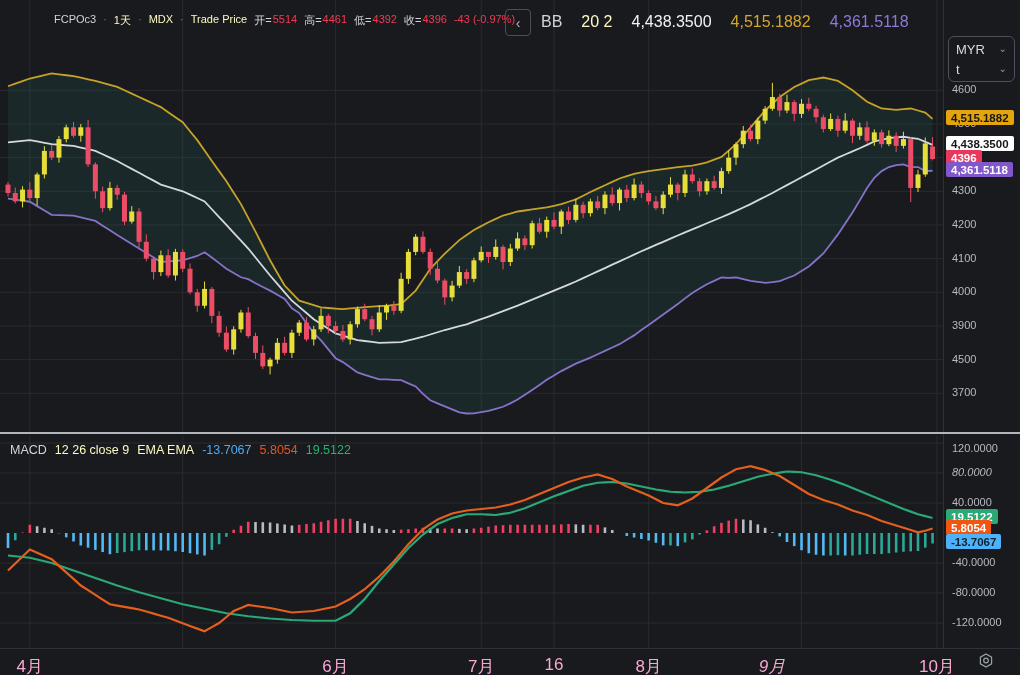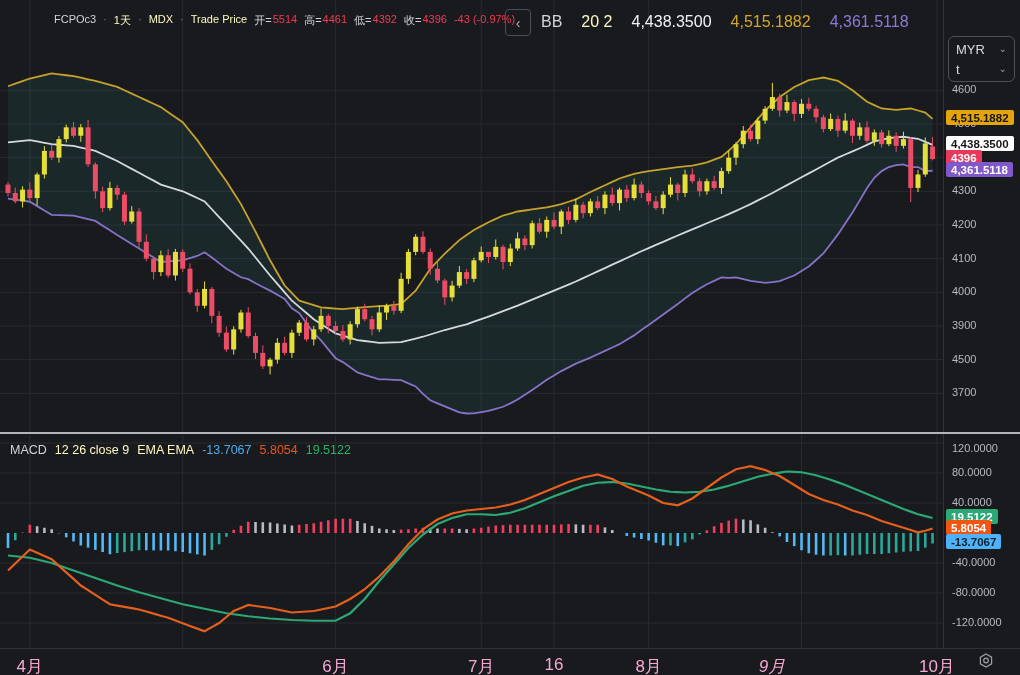--- a/index.html
+++ b/index.html
@@ -554,21 +554,21 @@
       <div class="axis-tick" style="top: 117px;">4500</div>
       <div class="axis-tick" style="top: 151px;">4400</div>
       <div class="axis-tick" style="top: 184px;">4300</div>
       <div class="axis-tick" style="top: 218px;">4200</div>
       <div class="axis-tick" style="top: 252px;">4100</div>
       <div class="axis-tick" style="top: 285px;">4000</div>
       <div class="axis-tick" style="top: 319px;">3900</div>
       <div class="axis-tick" style="top: 353px;">4500</div>
       <div class="axis-tick" style="top: 386px;">3700</div>
       <div class="axis-tick" style="top: 436px; margin-top: 6px;">120.0000</div>
-      <div class="axis-tick" style="top: 466px;">80.0000</div>
+      <div class="axis-tick" style="top: 466px; font-style: italic;">80.0000</div>
       <div class="axis-tick" style="top: 496px;">40.0000</div>
       <div class="axis-tick" style="top: 556px;">-40.0000</div>
       <div class="axis-tick" style="top: 586px; text-align: right;">-80.0000</div>
       <div class="axis-tick" style="top: 616px;">-120.0000</div>
       <div class="axis-badge" style="top: 110px; background: rgb(227, 164, 14); color: rgb(22, 22, 22);">4,515.1882</div>
       <div class="axis-badge" style="top: 136px; background: rgb(255, 255, 255); color: rgb(22, 22, 22);">4,438.3500</div>
       <div class="axis-badge" style="top: 150px; background: rgb(232, 57, 92); color: rgb(255, 255, 255);">4396</div>
       <div class="axis-badge" style="top: 162px; background: rgb(129, 88, 201); color: rgb(255, 255, 255);">4,361.5118</div>
       <div class="axis-badge" style="top: 509px; background: rgb(42, 168, 118); color: rgb(255, 255, 255);">19.5122</div>
       <div class="axis-badge" style="top: 520px; background: rgb(242, 85, 15); color: rgb(255, 255, 255);">5.8054</div>

